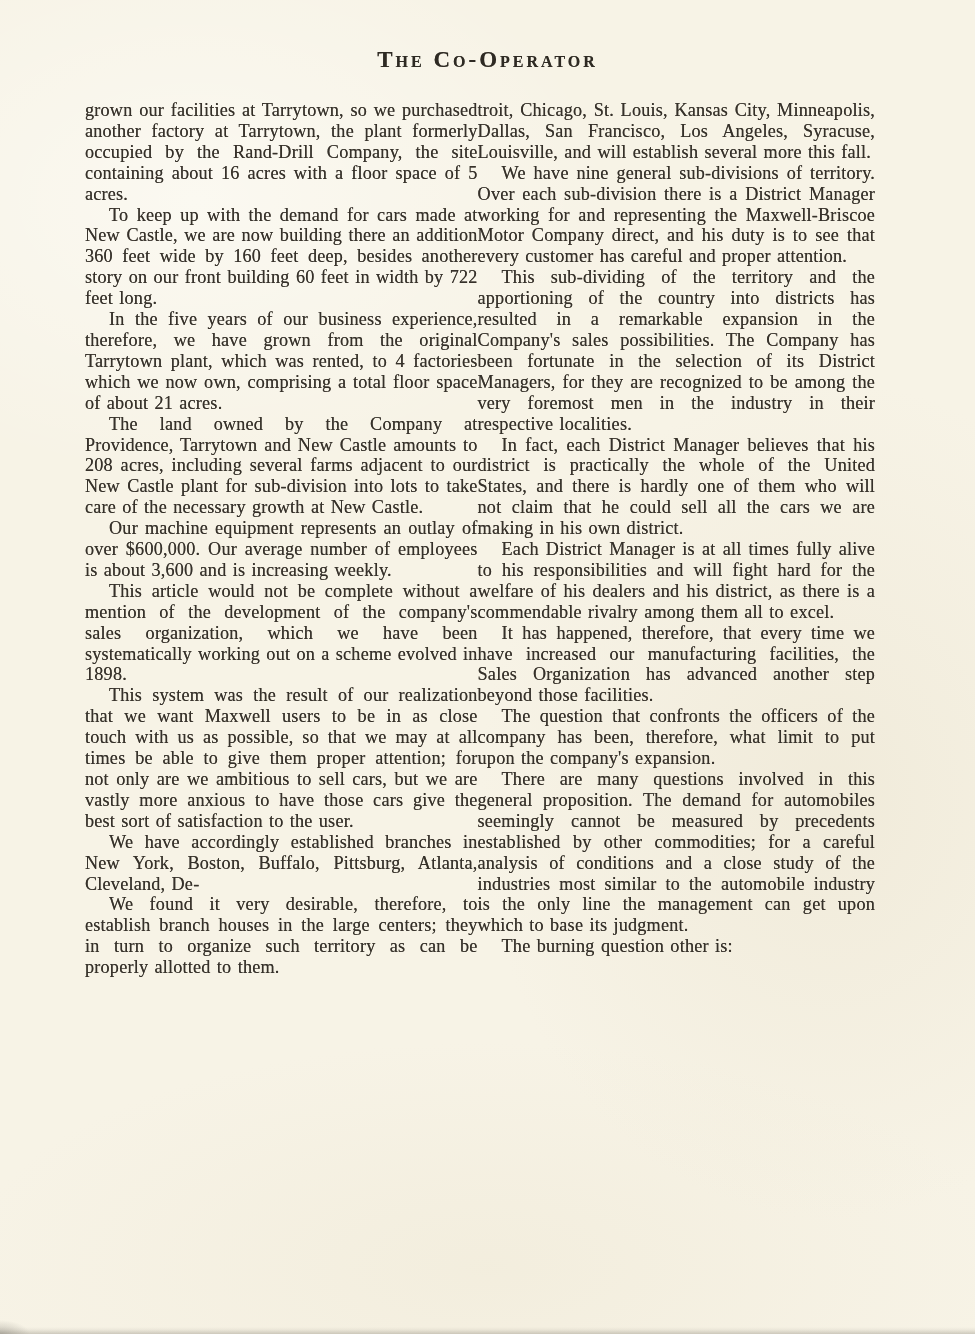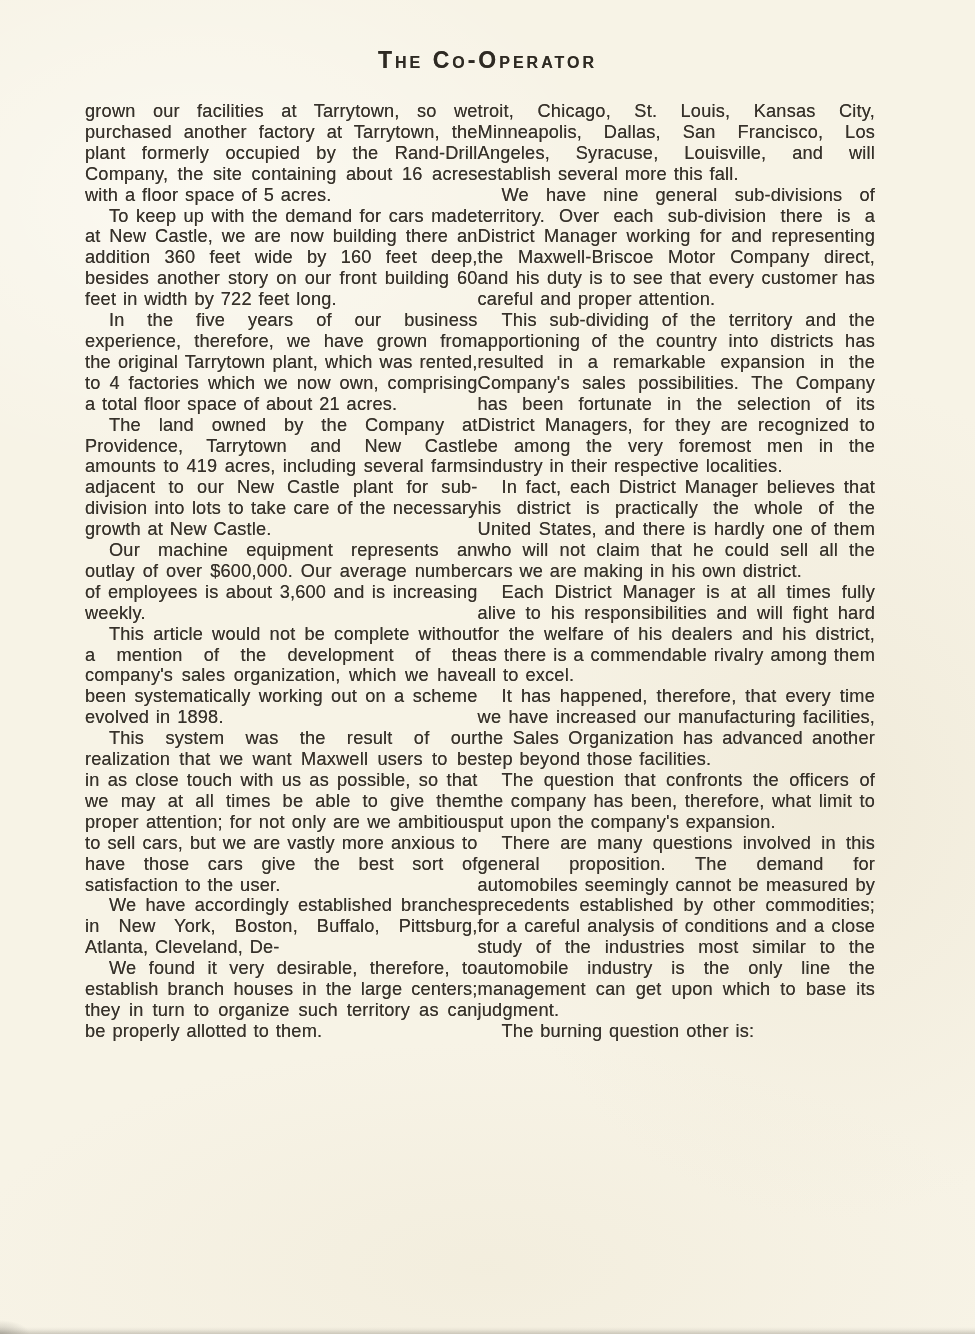--- a/index.html
+++ b/index.html
@@ -12,21 +12,21 @@
     position: relative;
     width: 975px;
     height: 1334px;
     margin: 0 auto;
     background:
       radial-gradient(ellipse 600px 400px at 20% 15%, rgba(255,255,252,0.5), transparent 70%),
       radial-gradient(ellipse 500px 600px at 85% 60%, rgba(235,228,208,0.55), transparent 70%),
       radial-gradient(ellipse 700px 300px at 50% 95%, rgba(240,234,216,0.6), transparent 75%),
       var(--paper);
     overflow: hidden;
-    font-family: Liberation Sans, sans-serif;
+    font-family: Liberation Serif, serif;
     color: var(--ink);
   }
   .masthead {
     padding-top: 47px;
     text-align: center;
   }
   .masthead .title {
     display: inline-block;
     font-variant: small-caps;
     font-weight: bold;
@@ -73,21 +73,21 @@
 
   <header class="masthead">
     <span class="title">The Co-Operator</span>
   </header>
 
   <main class="columns">
     <section class="col col-left">
         <p class="para no-indent">grown our facilities at Tarrytown, so we purchased another factory at Tarrytown, the plant formerly occupied by the Rand-Drill Company, the site containing about 16 acres with a floor space of 5 acres.</p>
         <p class="para">To keep up with the demand for cars made at New Castle, we are now building there an addition 360 feet wide by 160 feet deep, besides another story on our front building 60 feet in width by 722 feet long.</p>
         <p class="para">In the five years of our business experience, therefore, we have grown from the original Tarrytown plant, which was rented, to 4 factories which we now own, comprising a total floor space of about 21 acres.</p>
-        <p class="para">The land owned by the Company at Providence, Tarrytown and New Castle amounts to 419 acres, including several farms adjacent to our New Castle plant for sub-division into lots to take care of the necessary growth at New Castle.</p>
+        <p class="para">The land owned by the Company at Providence, Tarrytown and New Castle amounts to 208 acres, including several farms adjacent to our New Castle plant for sub-division into lots to take care of the necessary growth at New Castle.</p>
         <p class="para">Our machine equipment represents an outlay of over $600,000. Our average number of employees is about 3,600 and is increasing weekly.</p>
         <p class="para">This article would not be complete without a mention of the development of the company's sales organization, which we have been systematically working out on a scheme evolved in 1898.</p>
         <p class="para">This system was the result of our realization that we want Maxwell users to be in as close touch with us as possible, so that we may at all times be able to give them proper attention; for not only are we ambitious to sell cars, but we are vastly more anxious to have those cars give the best sort of satisfaction to the user.</p>
         <p class="para">We have accordingly established branches in New York, Boston, Buffalo, Pittsburg, Atlanta, Cleveland, De-</p>
         <p class="para">We found it very desirable, therefore, to establish branch houses in the large centers; they in turn to organize such territory as can be properly allotted to them.</p>
       </section>
     <section class="col col-right">
         <p class="para no-indent">troit, Chicago, St. Louis, Kansas City, Minneapolis, Dallas, San Francisco, Los Angeles, Syracuse, Louisville, and will establish several more this fall.</p>
         <p class="para">We have nine general sub-divisions of territory. Over each sub-division there is a District Manager working for and representing the Maxwell-Briscoe Motor Company direct, and his duty is to see that every customer has careful and proper attention.</p>
         <p class="para">This sub-dividing of the territory and the apportioning of the country into districts has resulted in a remarkable expansion in the Company's sales possibilities. The Company has been fortunate in the selection of its District Managers, for they are recognized to be among the very foremost men in the industry in their respective localities.</p>

